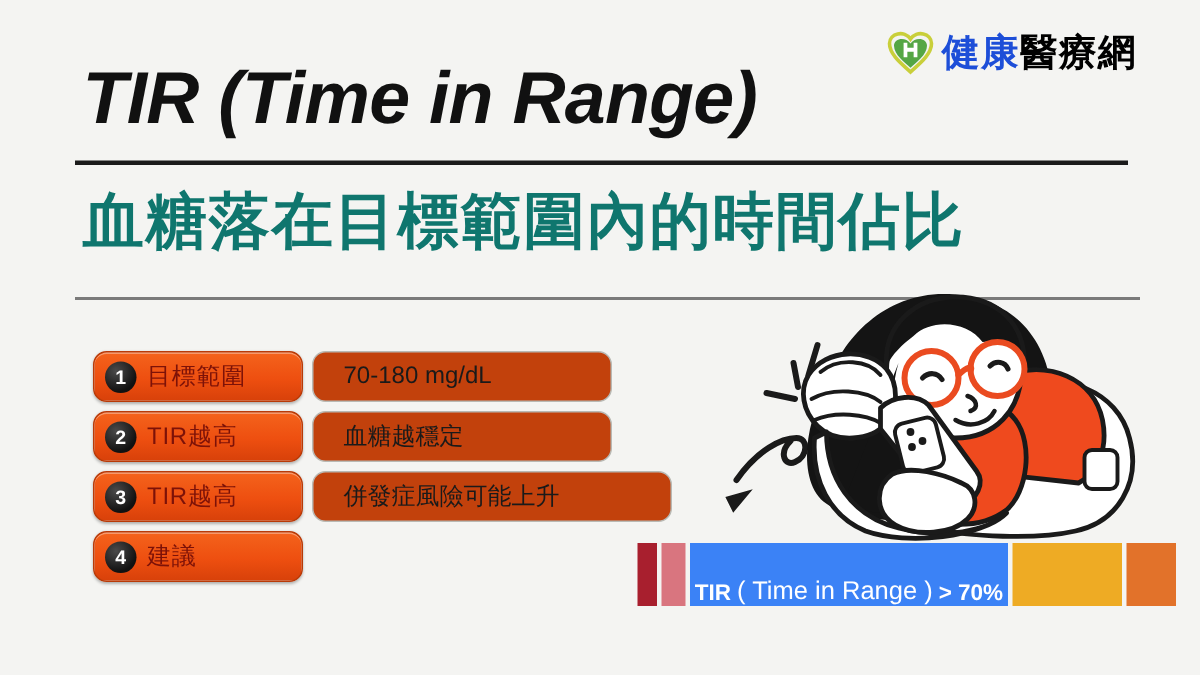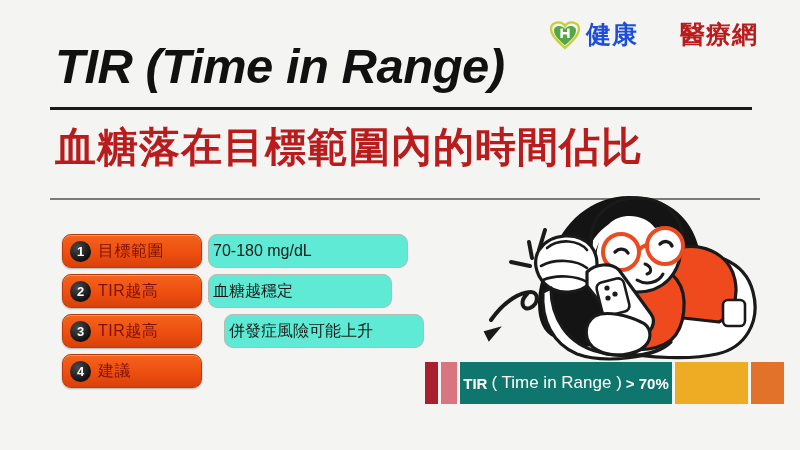--- a/index.html
+++ b/index.html
@@ -10,33 +10,33 @@
     position:relative;
     overflow:hidden;
   }
   .stage { position:absolute; inset:0; background:#f4f4f2; }
 
   
   .logo { position:absolute; top:18px; right:42px; display:flex; align-items:center; gap:6px; }
   .logo-mark { width:32px; height:30px; position:relative; }
   .logo-text { font-size:25px; font-weight:bold; letter-spacing:1px; white-space:nowrap; }
   .logo-text .g { color:#1d4ed8; }
-  .logo-text .o { color:#b91c1c;margin-left:42px; }
+  .logo-text .o { color:#000000; }
 
   
   .title-en {
     position:absolute; left:55px; top:38px;
     font-size:49px; font-weight:bold; font-style:italic;
     color:#111; letter-spacing:-0.5px; white-space:nowrap;
   }
   .rule-thick { position:absolute; left:50px; top:107px; width:702px; height:3px; background:#1b1b1b; }
   .rule-thin  { position:absolute; left:50px; top:198px; width:710px; height:1.5px; background:#7a7a7a; }
   .title-zh {
     position:absolute; left:55px; top:120px;
-    font-size:41px; font-weight:bold; color:#b91c1c;
+    font-size:41px; font-weight:bold; color:#0f766e;
     letter-spacing:1px; white-space:nowrap;
   }
 
   
   .list { position:absolute; left:62px; top:234px; display:flex; flex-direction:column; gap:6px; }
   .row { display:flex; align-items:center; gap:6px; }
   .pill {
     width:140px; height:34px; border-radius:9px;
     background:linear-gradient(180deg,#f4631c 0%,#ee4f10 55%,#d8410a 100%);
     border:1px solid #b93a08;
@@ -48,38 +48,38 @@
     background:radial-gradient(circle at 35% 30%,#4a4a4a,#111 70%);
     color:#fff; font-size:13px; font-weight:bold;
     display:flex; align-items:center; justify-content:center;
     flex:0 0 auto;
   }
   .pill-label {
     color:#7d1208; font-size:16px; font-weight:normal;
     letter-spacing:0.5px; white-space:nowrap;
   }
   .valuebox {
-    height:34px; border-radius:9px; background:#5eead4;
+    height:34px; border-radius:9px; background:#c2410c;
     border:1px solid #b9b9b4;
-    display:flex; align-items:center; padding:0 4px;
+    display:flex; align-items:center; padding:0 20px;
     font-size:16px; color:#1a1a1a; white-space:nowrap;
   }
   .vb-1 { width:200px; }
-  .vb-2 { width:184px; }
-  .vb-3 { width:200px;margin-left:16px; }
+  .vb-2 { width:200px; }
+  .vb-3 { width:240px; }
   .vb-4 { width:200px; }
 
   
   .cgmbar { position:absolute; left:425px; top:362px; height:42px; display:flex; gap:3px; align-items:stretch; }
   .seg { height:42px; }
   .seg-darkred { width:13px; background:#a81f2e; }
   .seg-lightred { width:16px; background:#d9757f; }
   .seg-green {
-    width:212px; background:#0f766e;
-    display:flex; align-items:center; justify-content:center; gap:4px;
+    width:212px; background:#3b82f6;
+    display:flex; align-items:flex-end; justify-content:center; gap:4px;
     color:#ffffff; white-space:nowrap;
   }
   .seg-green .bold { font-size:15px; font-weight:bold; }
   .seg-green .light { font-size:17px; }
   .seg-amber { width:73px; background:#eeab24; }
   .seg-orange { width:33px; background:#e2722a; }
 
   
   .illus { position:absolute; left:495px; top:188px; width:300px; height:186px; }
   .doodles { position:absolute; left:483px; top:222px; width:95px; height:125px; }

